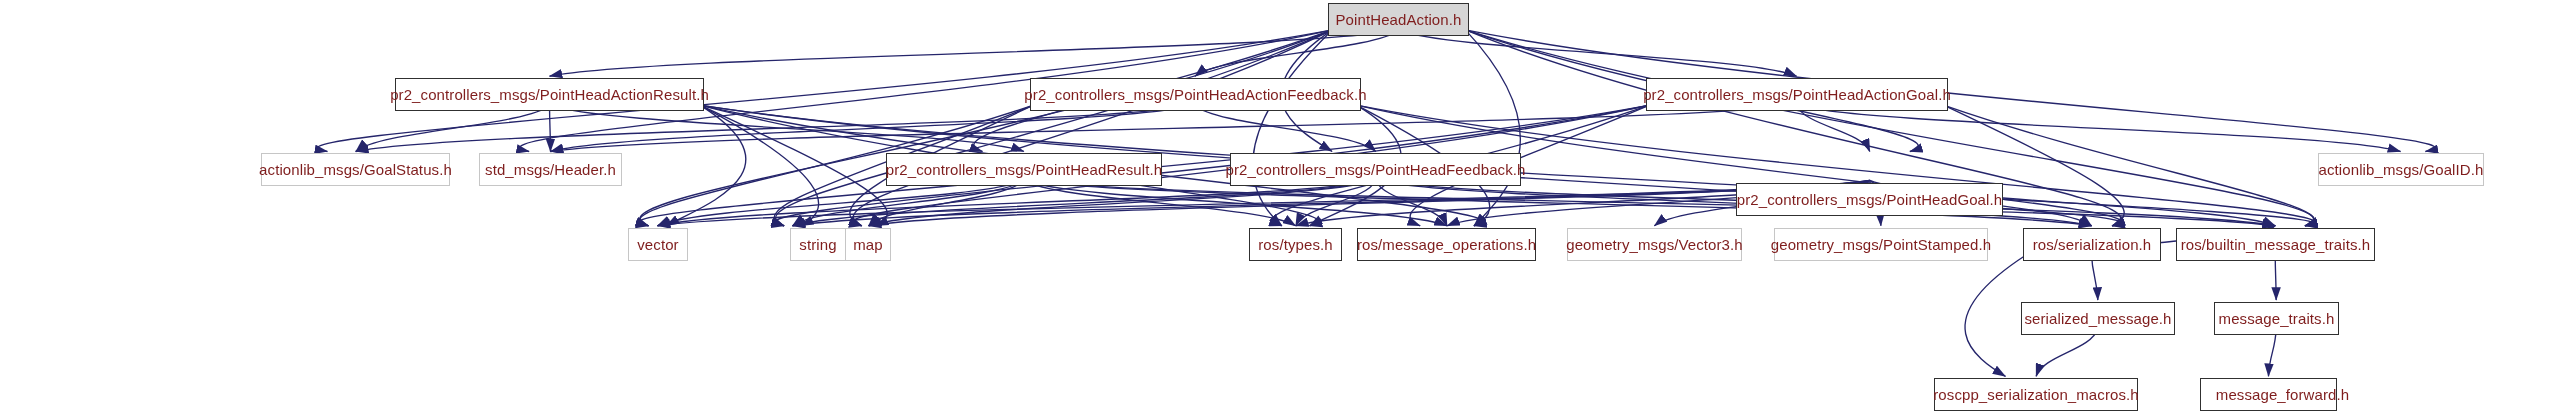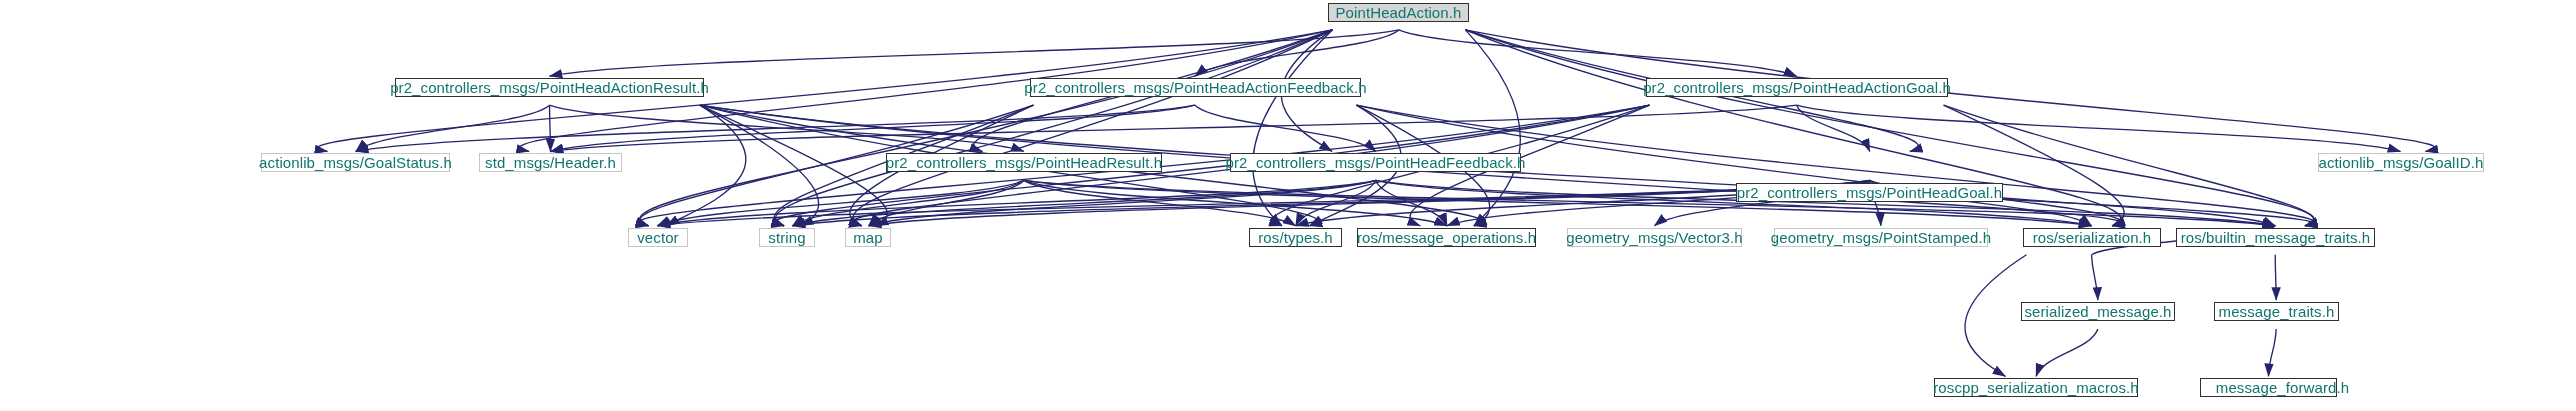--- a/index.html
+++ b/index.html
@@ -13,24 +13,24 @@
     overflow:hidden;
   }
   #edge-layer{position:absolute;left:0;top:0;width:2576px;height:412px;}
   #node-layer{position:absolute;left:0;top:0;width:2576px;height:412px;}
   .node{
     position:absolute;
     box-sizing:border-box;
     display:flex;
     align-items:center;
     justify-content:center;
-    height:19px;
+    height:33px;
     font-size:15px;
     line-height:1;
-    color:#0f766e;
+    color:#7f1d1d;
     white-space:nowrap;
     background:#ffffff;
     border:1px solid #c6c6c6;
     letter-spacing:0.1px;
   }
   .node.strong{
     border:1.4px solid #303030;
   }
   .node.root{
     background:#d6d6d6;
@@ -152,21 +152,21 @@
       </div>
       <div class="node strong" style="left: 1736px; top: 153px; width: 267px; margin-top: 30px;">
         <span>pr2_controllers_msgs/PointHeadGoal.h</span>
       </div>
       <div class="node weak" style="left: 2318px; top: 153px; width: 166px; text-align: right;">
         <span>actionlib_msgs/GoalID.h</span>
       </div>
       <div class="node weak" style="left: 628px; top: 228px; width: 60px;">
         <span>vector</span>
       </div>
-      <div class="node weak" style="left: 759px; top: 228px; width: 56px;">
+      <div class="node weak" style="left: 790px; top: 228px; width: 56px;">
         <span>string</span>
       </div>
       <div class="node weak" style="left: 845px; top: 228px; width: 46px;">
         <span>map</span>
       </div>
       <div class="node strong" style="left: 1249px; top: 228px; width: 93px;">
         <span>ros/types.h</span>
       </div>
       <div class="node strong" style="left: 1357px; top: 228px; width: 179px;">
         <span>ros/message_operations.h</span>

